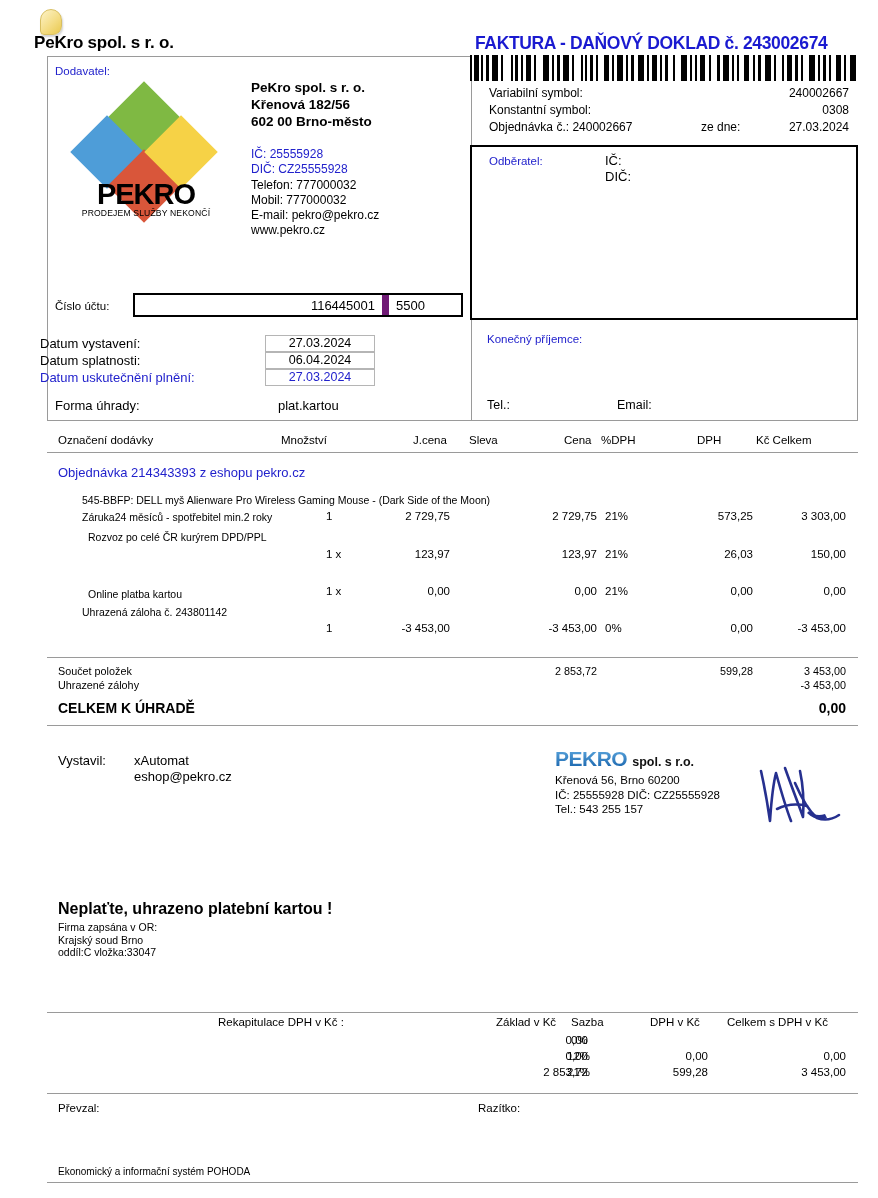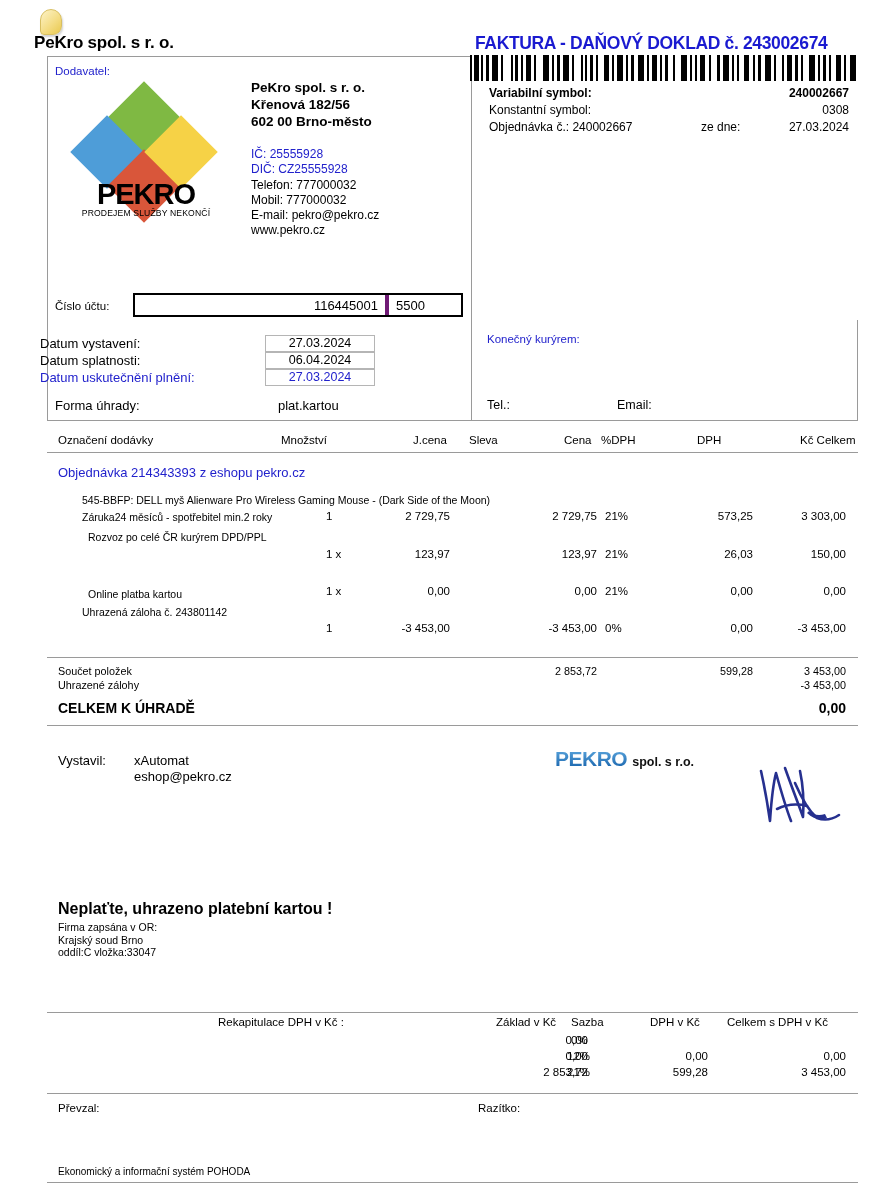--- a/index.html
+++ b/index.html
@@ -68,21 +68,21 @@
   }
 
   
   .cislo-uctu-lbl { position:absolute; left:55px; top:300px; font-size:11.5px; }
   .acct-box {
     position:absolute; left:133px; top:293px; width:330px; height:24px;
     border:2px solid #000; display:flex; align-items:center;
   }
   .acct-num {
     flex:1; text-align:right; padding-right:7px; font-size:13px;
-    border-right:4px solid #701a75; height:100%; display:flex;
+    border-right:7px solid #701a75; height:100%; display:flex;
     align-items:center; justify-content:flex-end;
   }
   .acct-bank { width:72px; padding-left:7px; font-size:13px; }
 
   
   .dates { position:absolute; left:40px; top:335px; font-size:13px; }
   .drow { height:17px; line-height:17px; }
   .dbox {
     position:absolute; left:265px; width:110px; height:17px;
     border:1px solid #b5b5b5; text-align:center; font-size:12.5px;
@@ -267,51 +267,58 @@
       <rect x="339" y="0" width="6" height="26"></rect>
     <rect x="348" y="0" width="2" height="26"></rect>
       <rect x="353" y="0" width="3" height="26"></rect>
     <rect x="359" y="0" width="2" height="26"></rect>
       <rect x="366" y="0" width="5" height="26"></rect>
     <rect x="374" y="0" width="2" height="26"></rect>
       <rect x="380" y="0" width="6" height="26"></rect>
   </svg>
 
   <div class="symbols">
-    <div class="r" style="position:relative;height:17px;font-weight:bold;">
+    <div class="r" style="position:relative;height:17px;">
       <span style="position:absolute;left:0;">Variabilní symbol:</span>
       <span style="position:absolute;right:0;">240002667</span>
     </div>
     <div style="position:relative;height:17px;">
       <span style="position:absolute;left:0;">Konstantní symbol:</span>
       <span style="position:absolute;right:0;">0308</span>
     </div>
     <div style="position:relative;height:17px;">
       <span style="position:absolute;left:0;">Objednávka č.: 240002667</span>
       <span style="position:absolute;left:212px;">ze dne:</span>
       <span style="position:absolute;right:0;">27.03.2024</span>
     </div>
   </div>
 
+  <div class="odberatel-box">
+    <div class="odberatel-lbl">Odběratel:</div>
+    <div class="odberatel-ic">
+      <div>IČ:</div>
+      <div>DIČ:</div>
+    </div>
+  </div>
 
   <div class="konecny">
-    <div class="konecny-lbl">Konečný kurýrem:</div>
+    <div class="konecny-lbl">Konečný příjemce:</div>
     <div class="konecny-tel">Tel.:</div>
     <div class="konecny-email">Email:</div>
   </div>
 
   <div class="tbl-head">
     <span style="left:58px;">Označení dodávky</span>
     <span style="left:281px;">Množství</span>
     <span style="left:413px;">J.cena</span>
     <span style="left:469px;">Sleva</span>
     <span style="left:564px;">Cena</span>
     <span style="left:601px;">%DPH</span>
     <span style="left:697px;">DPH</span>
-    <span style="left:800px;text-align:right;">Kč Celkem</span>
+    <span style="left:756px;text-align:right;">Kč Celkem</span>
   </div>
   <div class="sep" style="top:452px;"></div>
 
   <div class="ord-line">Objednávka 214343393 z eshopu pekro.cz</div>
 
   <div class="item-txt" style="left:58px; top:494px;">545-BBFP: DELL myš Alienware Pro Wireless Gaming Mouse - (Dark Side of the Moon)</div>
   <div class="item-txt" style="left:58px; top:511px;">Záruka24 měsíců - spotřebitel min.2 roky</div>
   <div class="item-num" style="left:326px; top:510px;">1</div>
   <div class="item-num r" style="left:350px; top:510px; width:100px;">2 729,75</div>
   <div class="item-num r" style="left:500px; top:510px; width:97px;">2 729,75</div>
@@ -359,20 +366,25 @@
   <div class="sep" style="top:725px;"></div>
 
   <div class="vystavil-lbl">Vystavil:</div>
   <div class="vystavil-val">
     <div>xAutomat</div>
     <div>eshop@pekro.cz</div>
   </div>
 
   <div class="stamp">
     <span class="stamp-logo">PEKRO</span><span class="stamp-sro">spol. s r.o.</span>
+    <div class="stamp-lines">
+      <div>Křenová 56, Brno 60200</div>
+      <div>IČ: 25555928 DIČ: CZ25555928</div>
+      <div>Tel.: 543 255 157</div>
+    </div>
   </div>
 
   <svg class="signature" viewBox="0 0 90 70">
     <g fill="none" stroke="#26308f" stroke-width="2.6" stroke-linecap="round" stroke-linejoin="round">
       <path d="M6 8 C10 26, 13 44, 15 58 C16 44, 17 26, 21 10 C26 28, 31 45, 36 58"></path>
       <path d="M30 5 C36 22, 43 40, 48 54 C49 40, 48 22, 45 8"></path>
       <path d="M40 20 C46 34, 54 48, 62 55 C70 58, 78 56, 84 52"></path>
       <path d="M22 46 C30 42, 40 40, 52 43"></path>
     </g>
     <path d="M52 50 C58 56, 66 58, 72 55 L70 51 C64 53, 58 52, 54 48 Z" fill="#26308f"></path>

